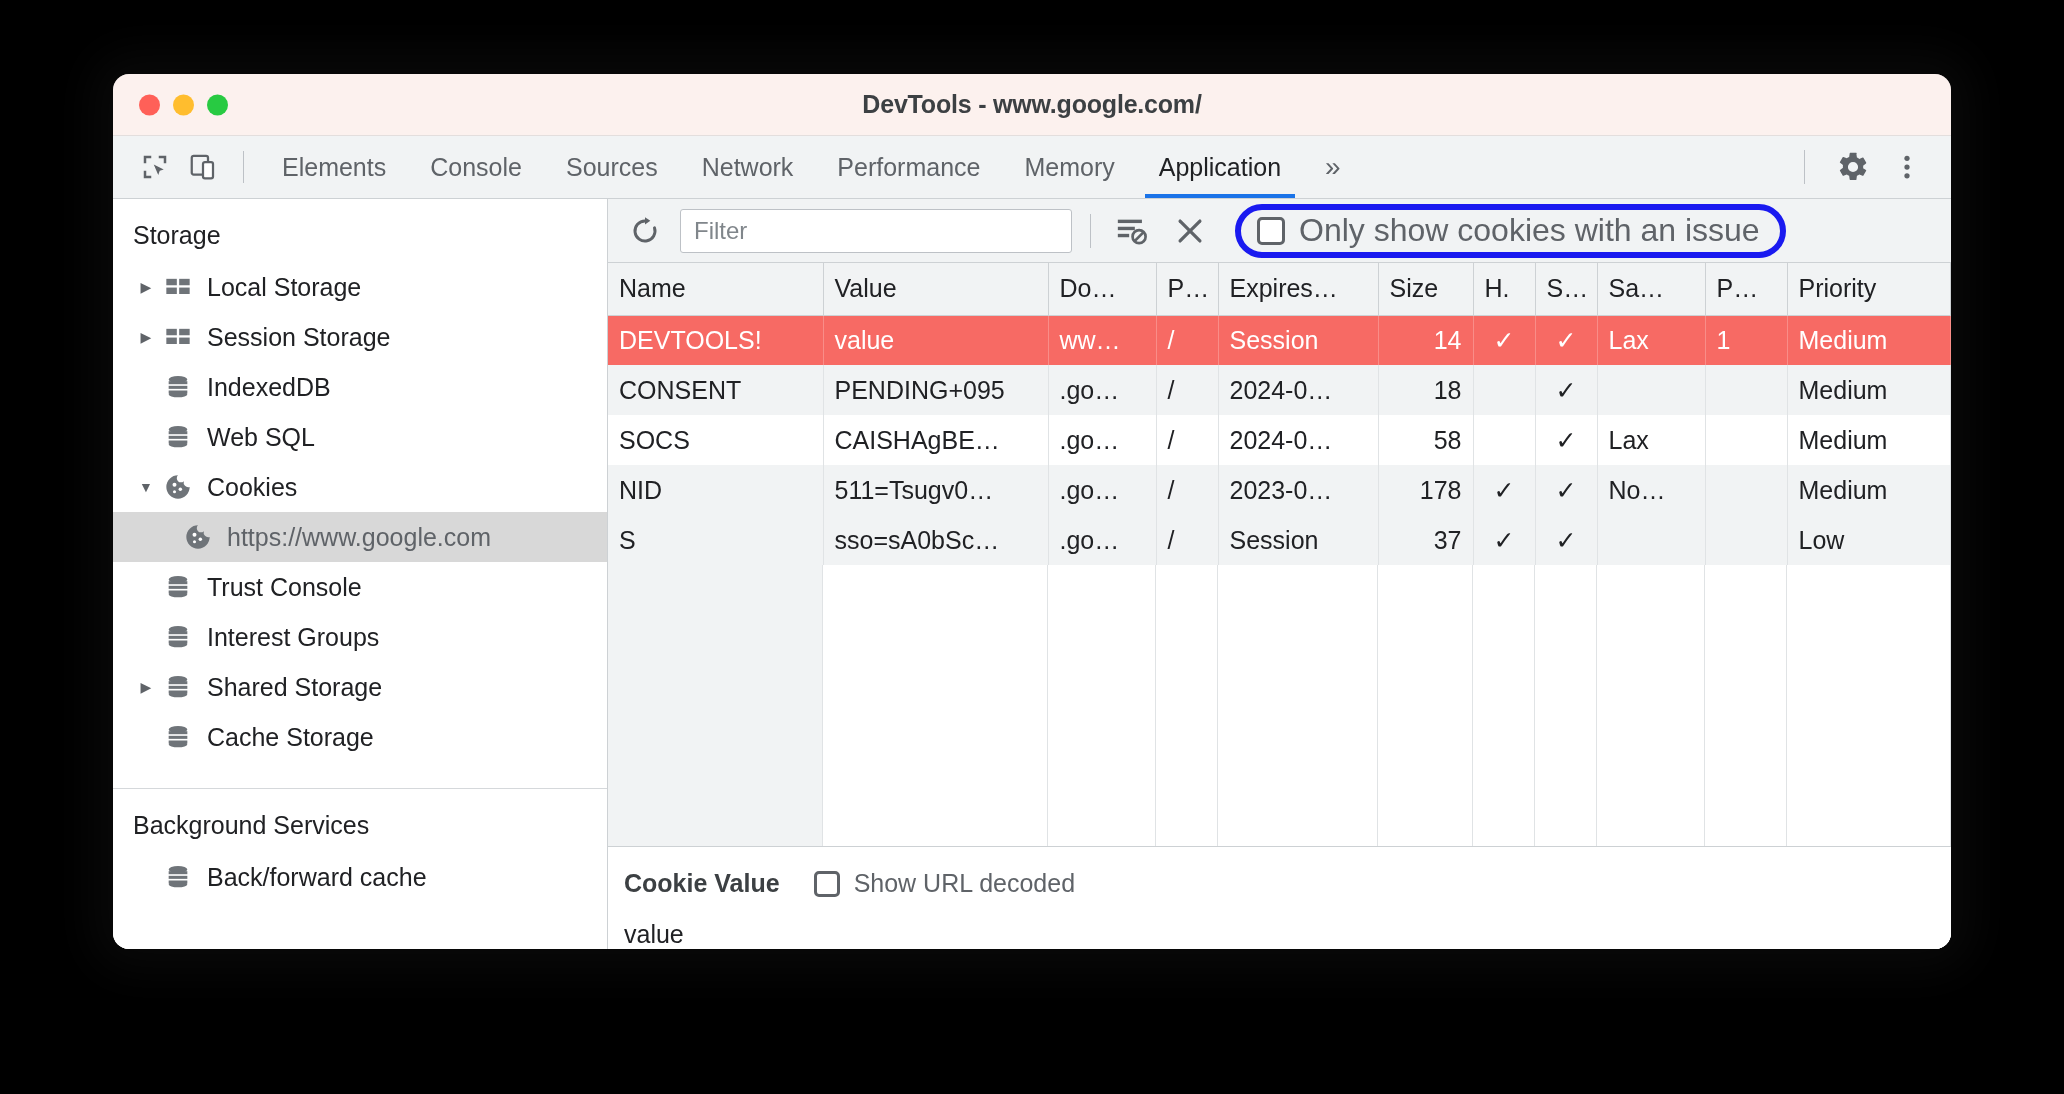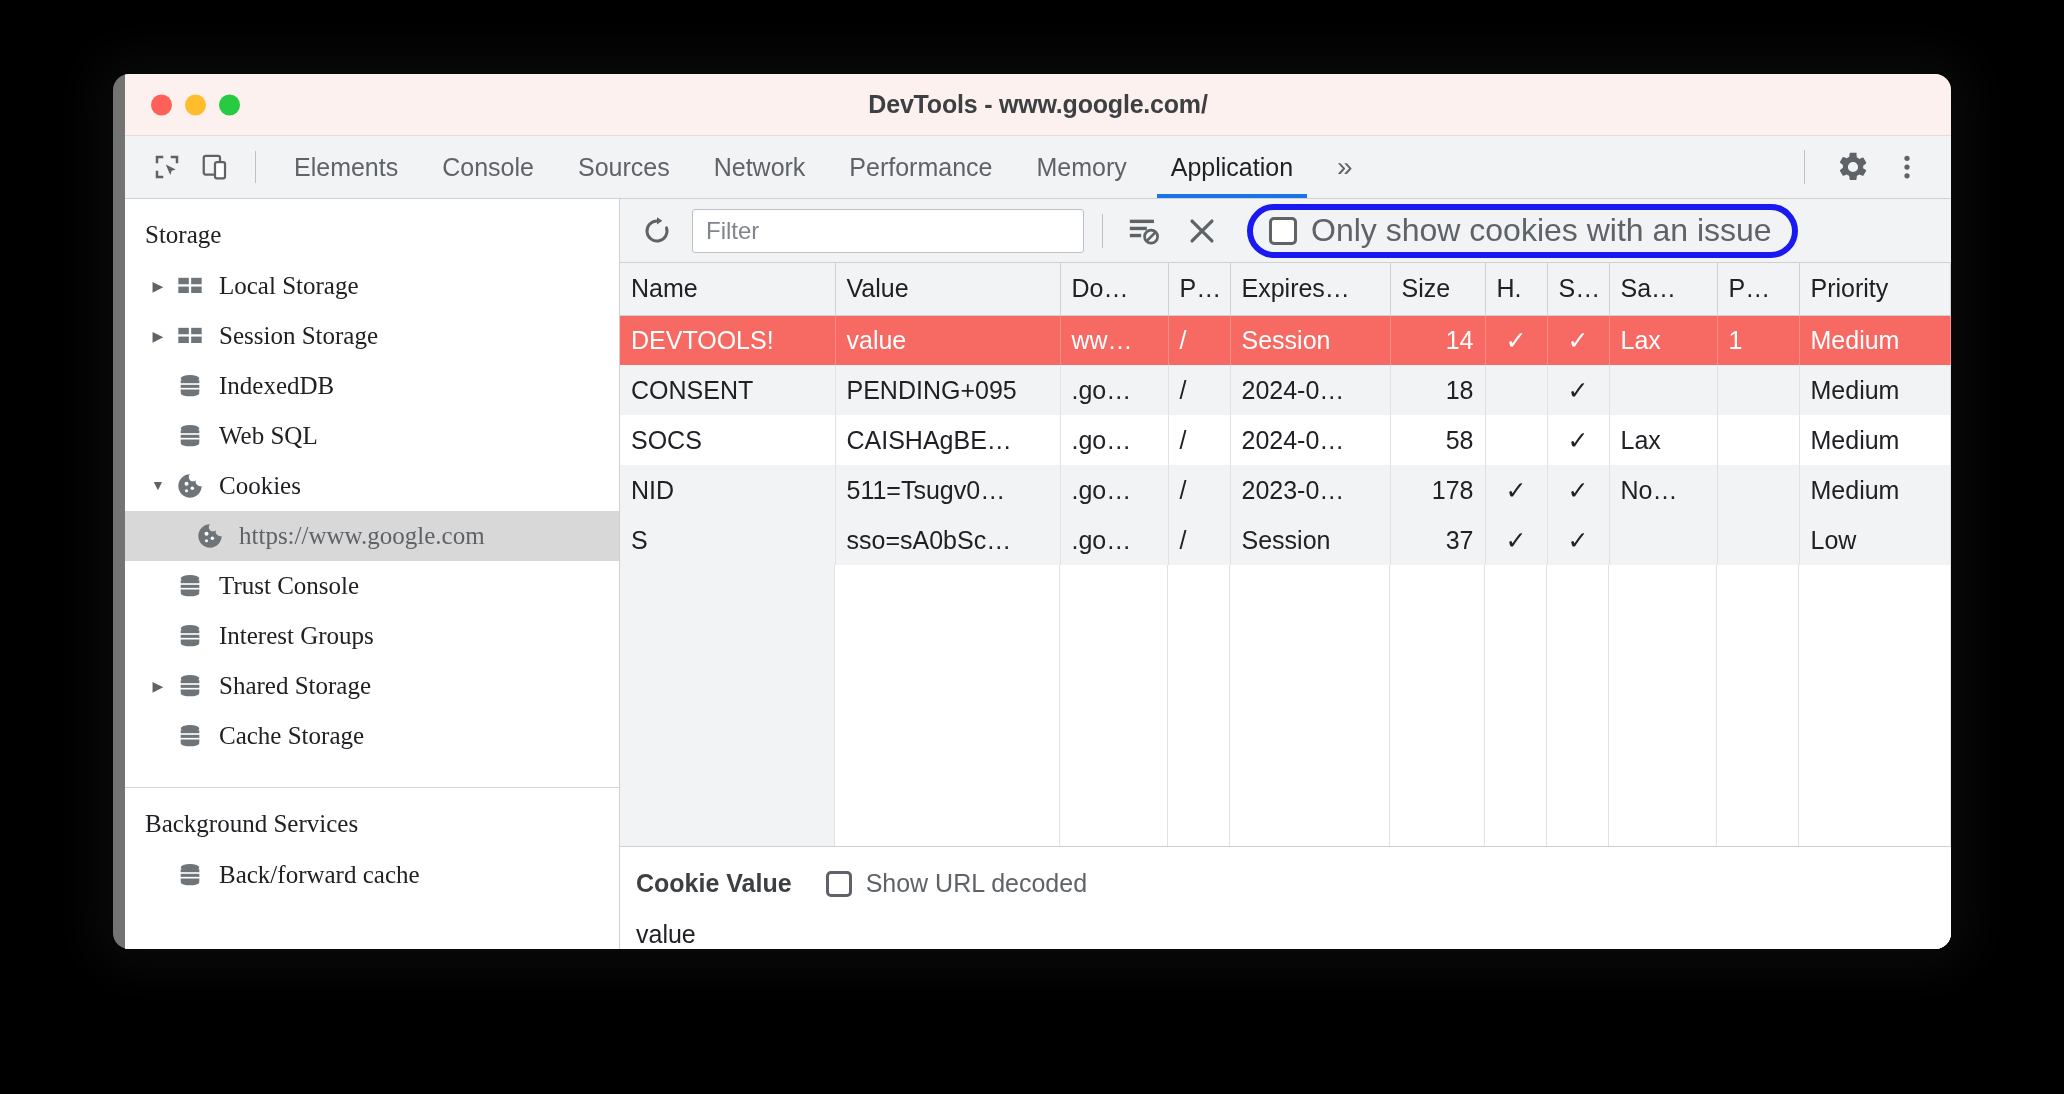--- a/index.html
+++ b/index.html
@@ -20,21 +20,20 @@
   #window {
     position: absolute;
     left: 113px; top: 74px;
     width: 1838px; height: 875px;
     background: #737373;
     border-radius: 16px;
     box-shadow: 0 0 46px 22px rgba(255,255,255,0.035);
     overflow: hidden;
     display: flex;
     flex-direction: column;
-    padding-left: 12px;
   }
 
   
   .titlebar {
     position: relative;
     height: 62px;
     flex: 0 0 62px;
     background: #fcf1ee;
     border-bottom: 1px solid #e3dedd;
     display: flex;
@@ -139,21 +138,21 @@
     background: #ffffff;
     display: flex;
     flex-direction: column;
     overflow: hidden;
   }
   .sb-section {
     font-size: 25px;
     color: #202124;
     padding: 22px 0 12px 20px;
   }
-  .sb-group { padding-bottom: 16px; font-family: Liberation Serif, serif; }
+  .sb-group { padding-bottom: 16px; }
   .sb-divider {
     height: 1px;
     background: #d5d8db;
     margin: 10px 0 0 0;
   }
   .tree-item {
     display: flex;
     align-items: center;
     height: 50px;
     padding-left: 20px;

